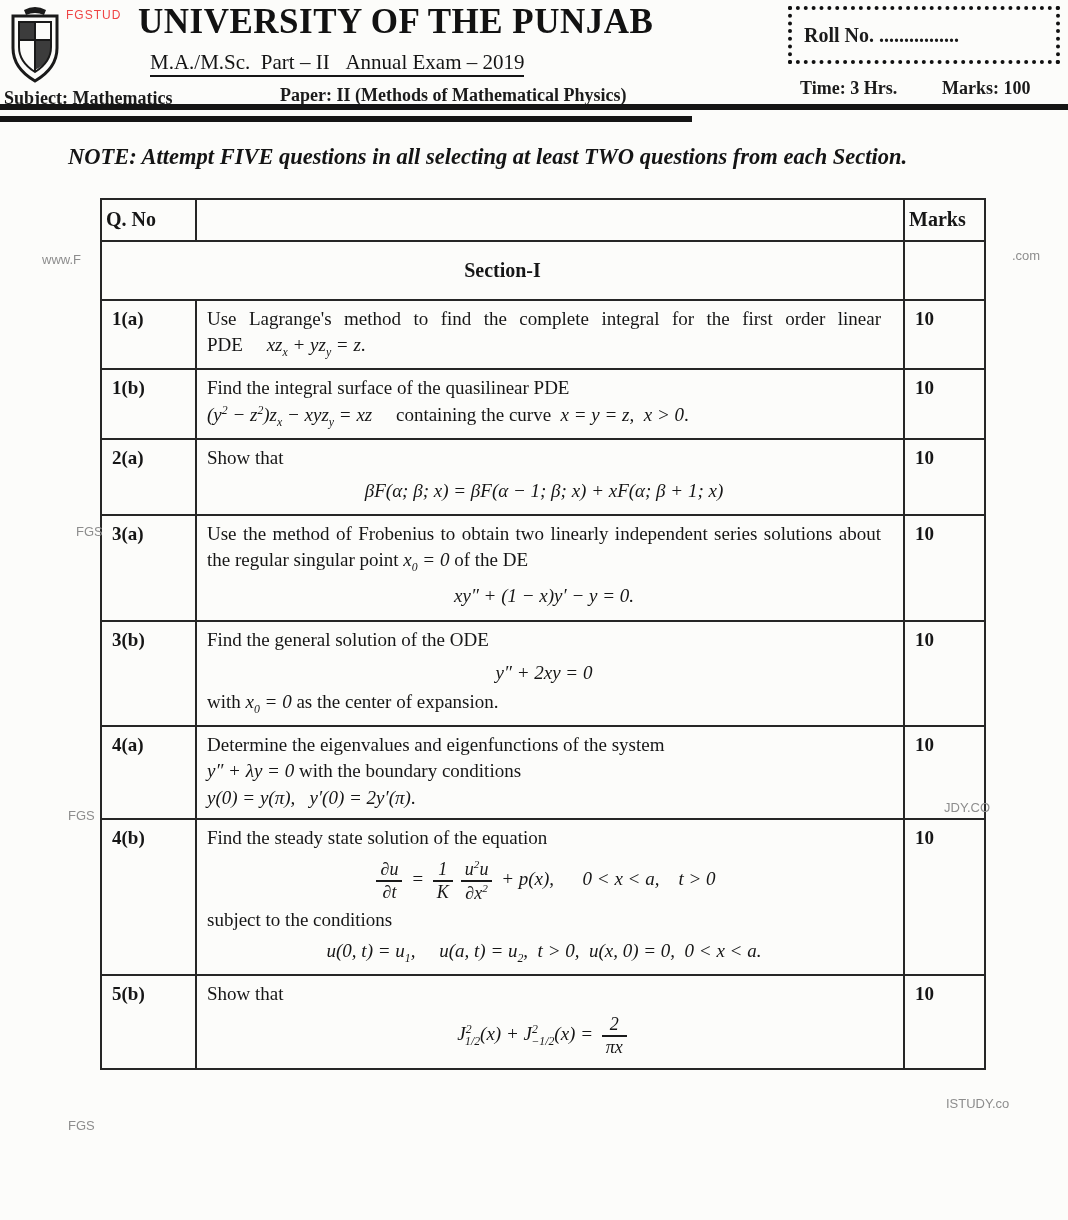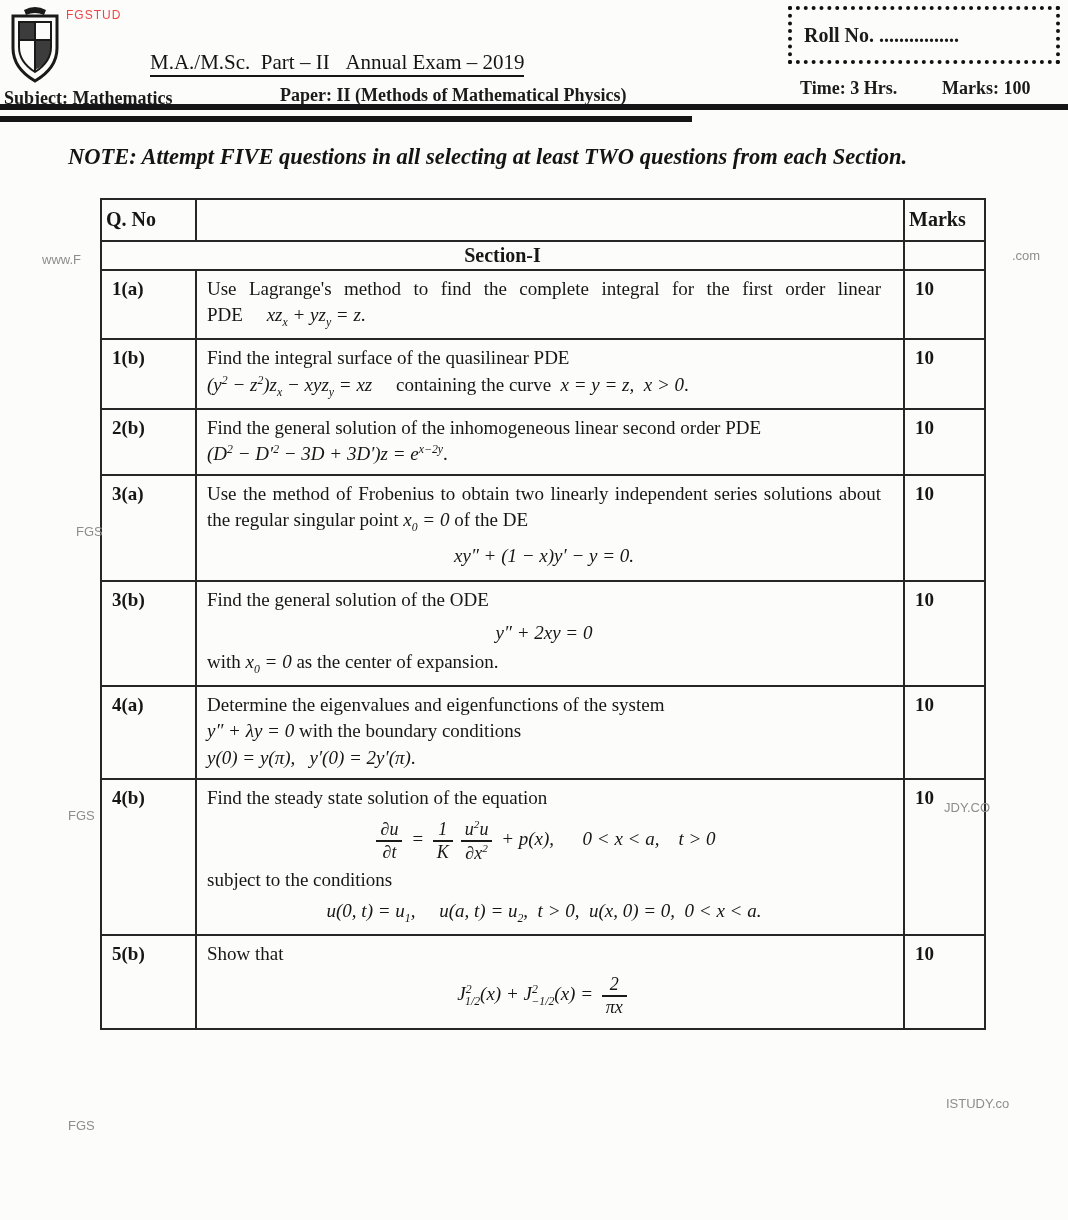--- a/index.html
+++ b/index.html
@@ -75,21 +75,21 @@
   table.exam td {
     border: 2px solid #262626;
     padding: 5px 22px 7px 10px;
     vertical-align: top;
     line-height: 1.38;
   }
   td.qno { width: 95px; font-weight: bold; font-size: 19px; }
   td.mk  { width: 81px; font-weight: bold; font-size: 19px; }
   td.qt  { text-align: justify; }
   tr.hdr td { font-weight: bold; font-size: 20px; padding: 6px 4px; }
-  tr.sec td { text-align: center; font-weight: bold; font-size: 20px; padding: 0; }
+  tr.sec td { text-align: center; font-weight: bold; font-size: 20px; padding: 15px; }
 
   
   .m { font-style: italic; white-space: nowrap; }
   .m sup, .m sub { font-size: 0.62em; font-style: italic; }
   sub.js { margin-left: -0.55em; vertical-align: -0.45em; }
   .ceq  { text-align: center; margin: 7px 0 3px 0; }
   .cond { text-align: center; margin-top: 5px; }
   .frac {
     display: inline-flex; flex-direction: column;
     vertical-align: middle; text-align: center;
@@ -116,20 +116,21 @@
       <path d="M5 10 h44 v32 c0 16 -10 26 -22 33 C15 68 5 58 5 42 Z" fill="none" stroke="#1a1a1a" stroke-width="3"></path>
       <path d="M11 16 h32 v25 c0 12 -8 20 -16 25 C19 61 11 53 11 41 Z" fill="none" stroke="#1a1a1a" stroke-width="2"></path>
       <line x1="27" y1="16" x2="27" y2="66" stroke="#1a1a1a" stroke-width="2"></line>
       <line x1="11" y1="34" x2="43" y2="34" stroke="#1a1a1a" stroke-width="2"></line>
       <path d="M11 16 h16 v18 h-16 Z" fill="#1a1a1a" opacity="0.85"></path>
       <path d="M27 34 h16 v10 c0 8 -6 15 -16 20 Z" fill="#1a1a1a" opacity="0.85"></path>
     </svg>
   </div>
   <span class="crest-label">FGSTUD</span>
 
+  <div class="university">UNIVERSITY OF THE PUNJAB</div>
   <div class="exam-line">M.A./M.Sc.&nbsp;&nbsp;Part – II&nbsp;&nbsp;&nbsp;Annual Exam – 2019</div>
   <div class="subject">Subject: Mathematics</div>
   <div class="paper">Paper: II (Methods of Mathematical Physics)</div>
 
   <div class="rollbox">
     <span>Roll No. ................</span>
   </div>
   <div class="time-label">Time: 3 Hrs.</div>
   <div class="total-marks-label">Marks: 100</div>
 
@@ -154,22 +155,22 @@
       <td class="qno">1(a)</td>
       <td class="qt">Use Lagrange's method to find the complete integral for the first order linear PDE&nbsp;&nbsp;&nbsp;&nbsp;&nbsp;<span class="m">xz<sub>x</sub> + yz<sub>y</sub> = z</span>.</td>
       <td class="mk">10</td>
     </tr>
     <tr>
       <td class="qno">1(b)</td>
       <td class="qt">Find the integral surface of the quasilinear PDE<br><span class="m">(y<sup>2</sup> − z<sup>2</sup>)z<sub>x</sub> − xyz<sub>y</sub> = xz</span>&nbsp;&nbsp;&nbsp;&nbsp;&nbsp;containing the curve&nbsp; <span class="m">x = y = z,&nbsp; x &gt; 0</span>.</td>
       <td class="mk">10</td>
     </tr>
     <tr>
-      <td class="qno">2(b)</td>
-      <td class="qt">Find the general solution of the inhomogeneous linear second order PDE<br><span class="m">(D<sup>2</sup> − D′<sup>2</sup> − 3D + 3D′)z = e<sup>x−2y</sup></span>.</td>
+      <td class="qno">2(a)</td>
+      <td class="qt">Show that<div class="ceq"><span class="m">βF(α; β; x) = βF(α − 1; β; x) + xF(α; β + 1; x)</span></div></td>
       <td class="mk">10</td>
     </tr>
     <tr>
       <td class="qno">3(a)</td>
       <td class="qt">Use the method of Frobenius to obtain two linearly independent series solutions about the regular singular point&nbsp;<span class="m">x<sub>0</sub> = 0</span> of the DE<div class="ceq"><span class="m">xy″ + (1 − x)y′ − y = 0.</span></div></td>
       <td class="mk">10</td>
     </tr>
     <tr>
       <td class="qno">3(b)</td>
       <td class="qt">Find the general solution of the ODE<div class="ceq"><span class="m">y″ + 2xy = 0</span></div>with&nbsp;<span class="m">x<sub>0</sub> = 0</span>&nbsp;as the center of expansion.</td>

